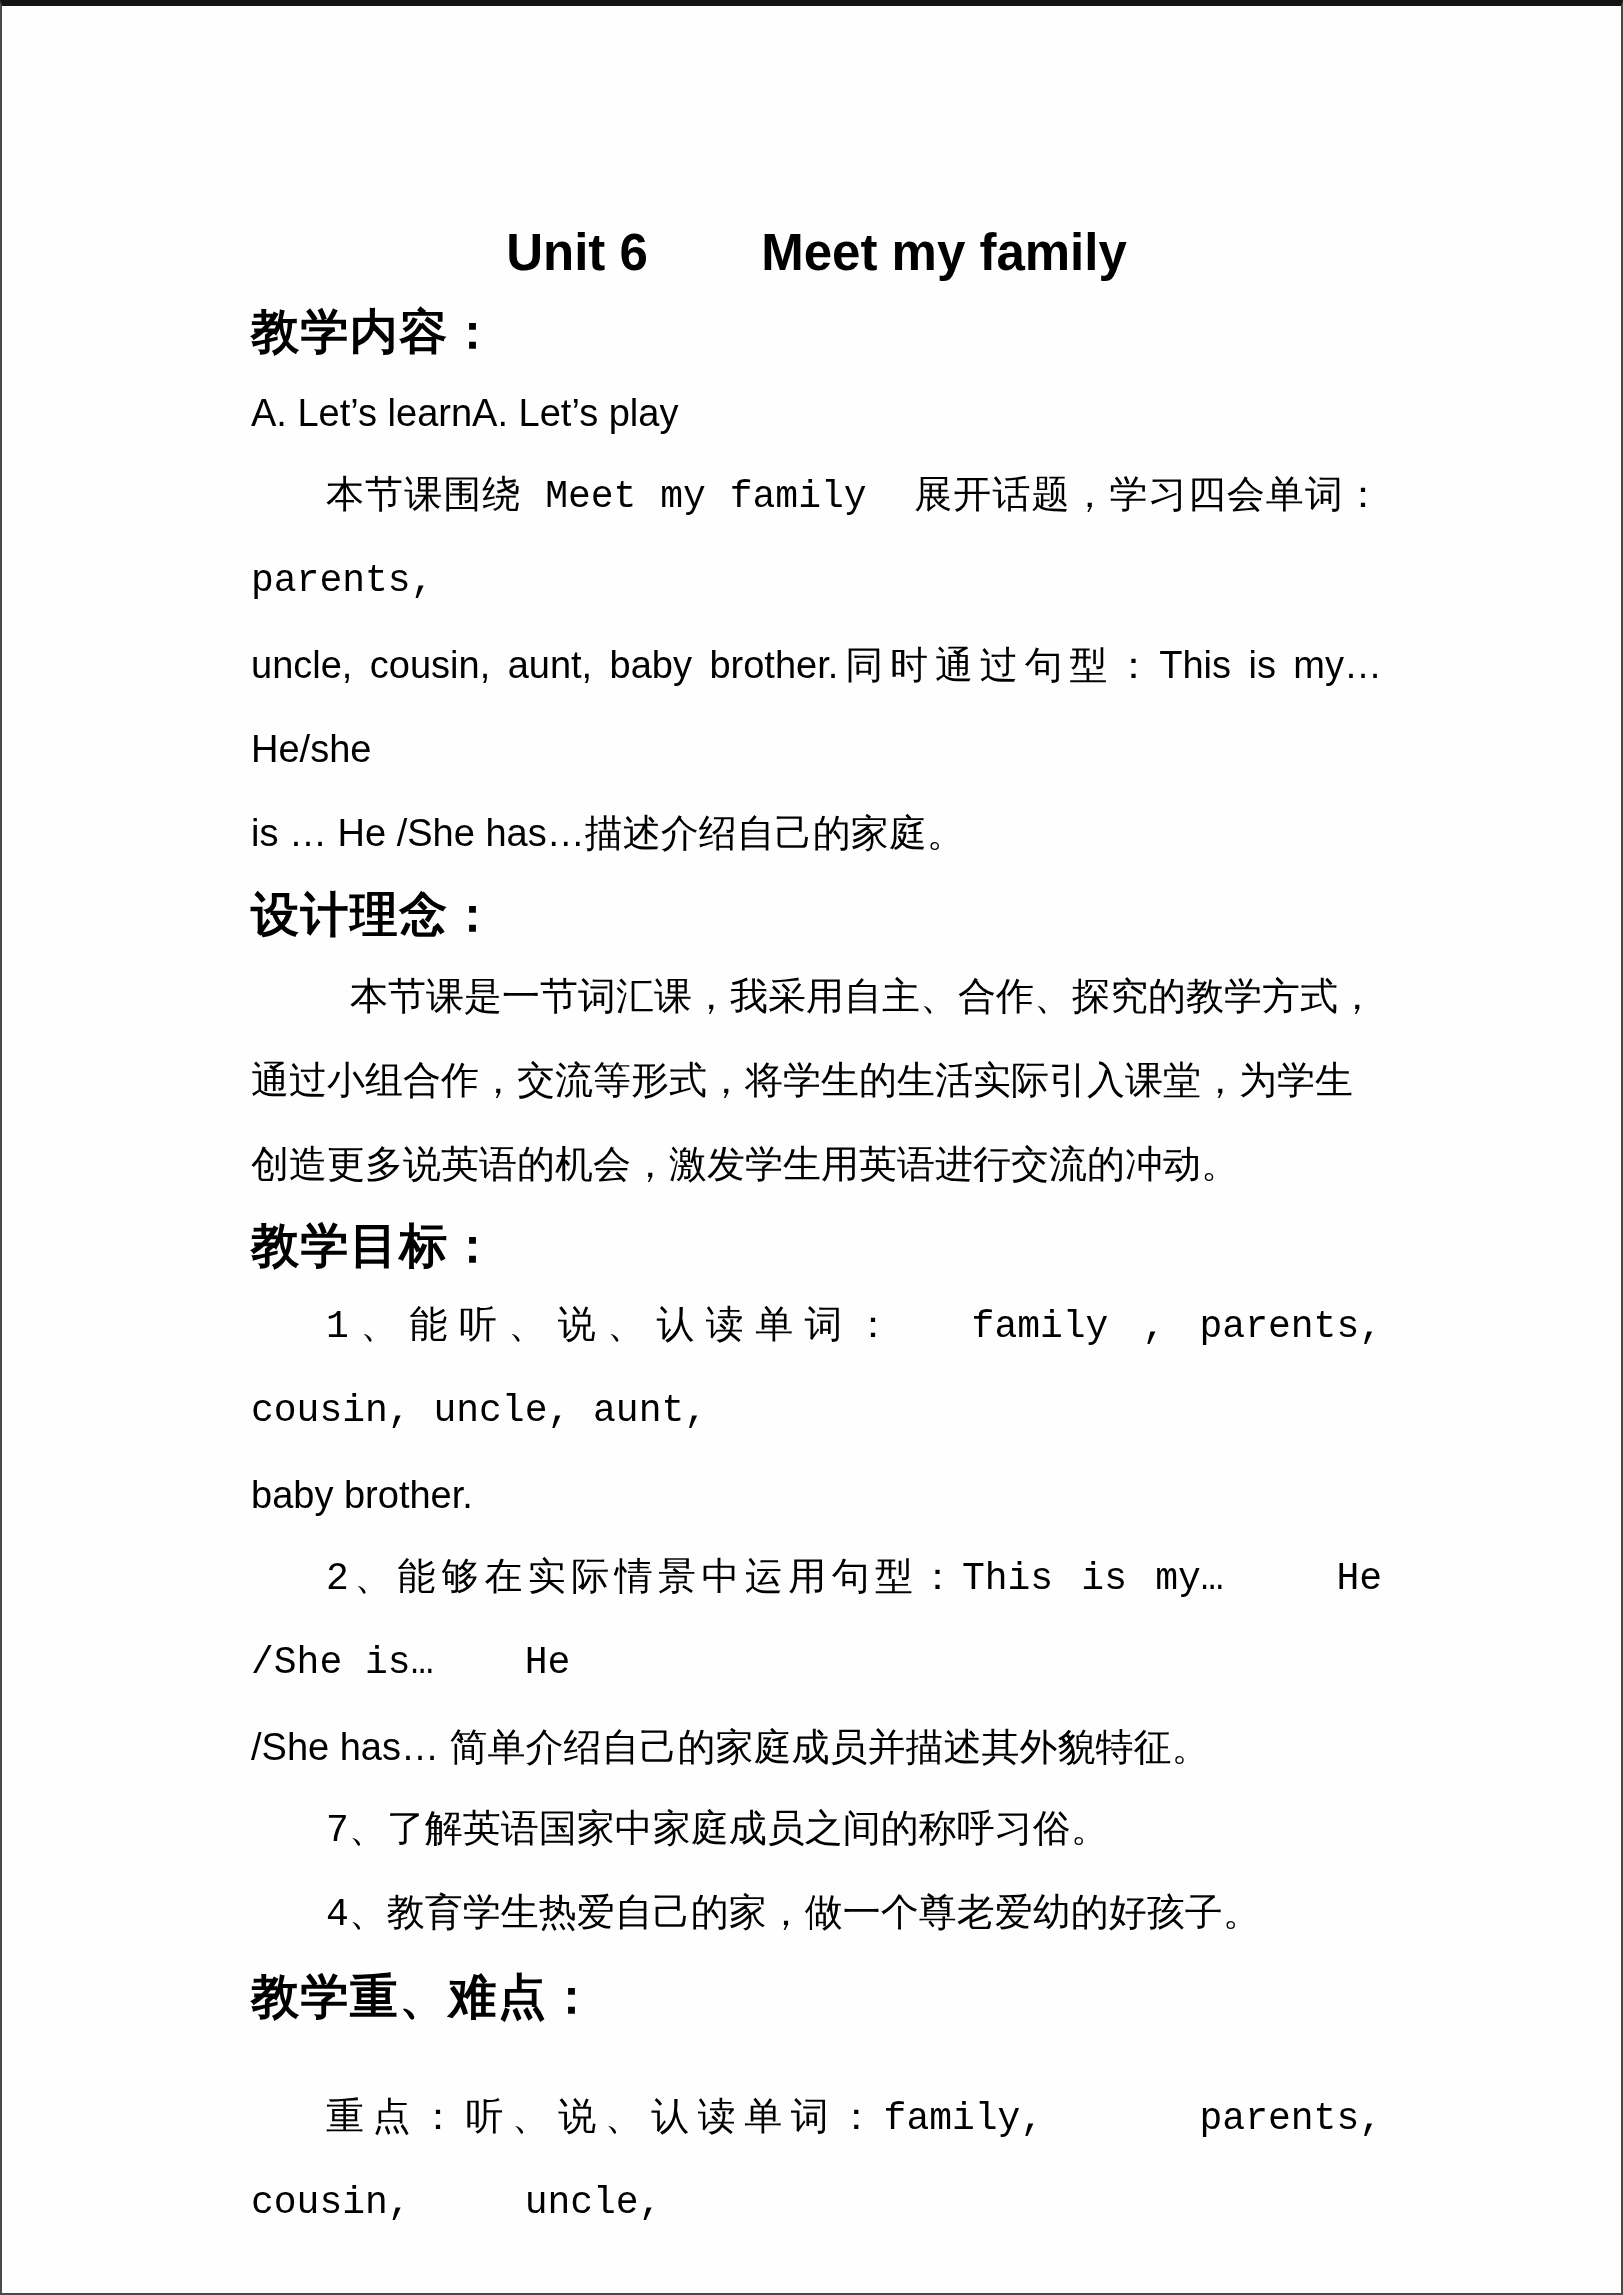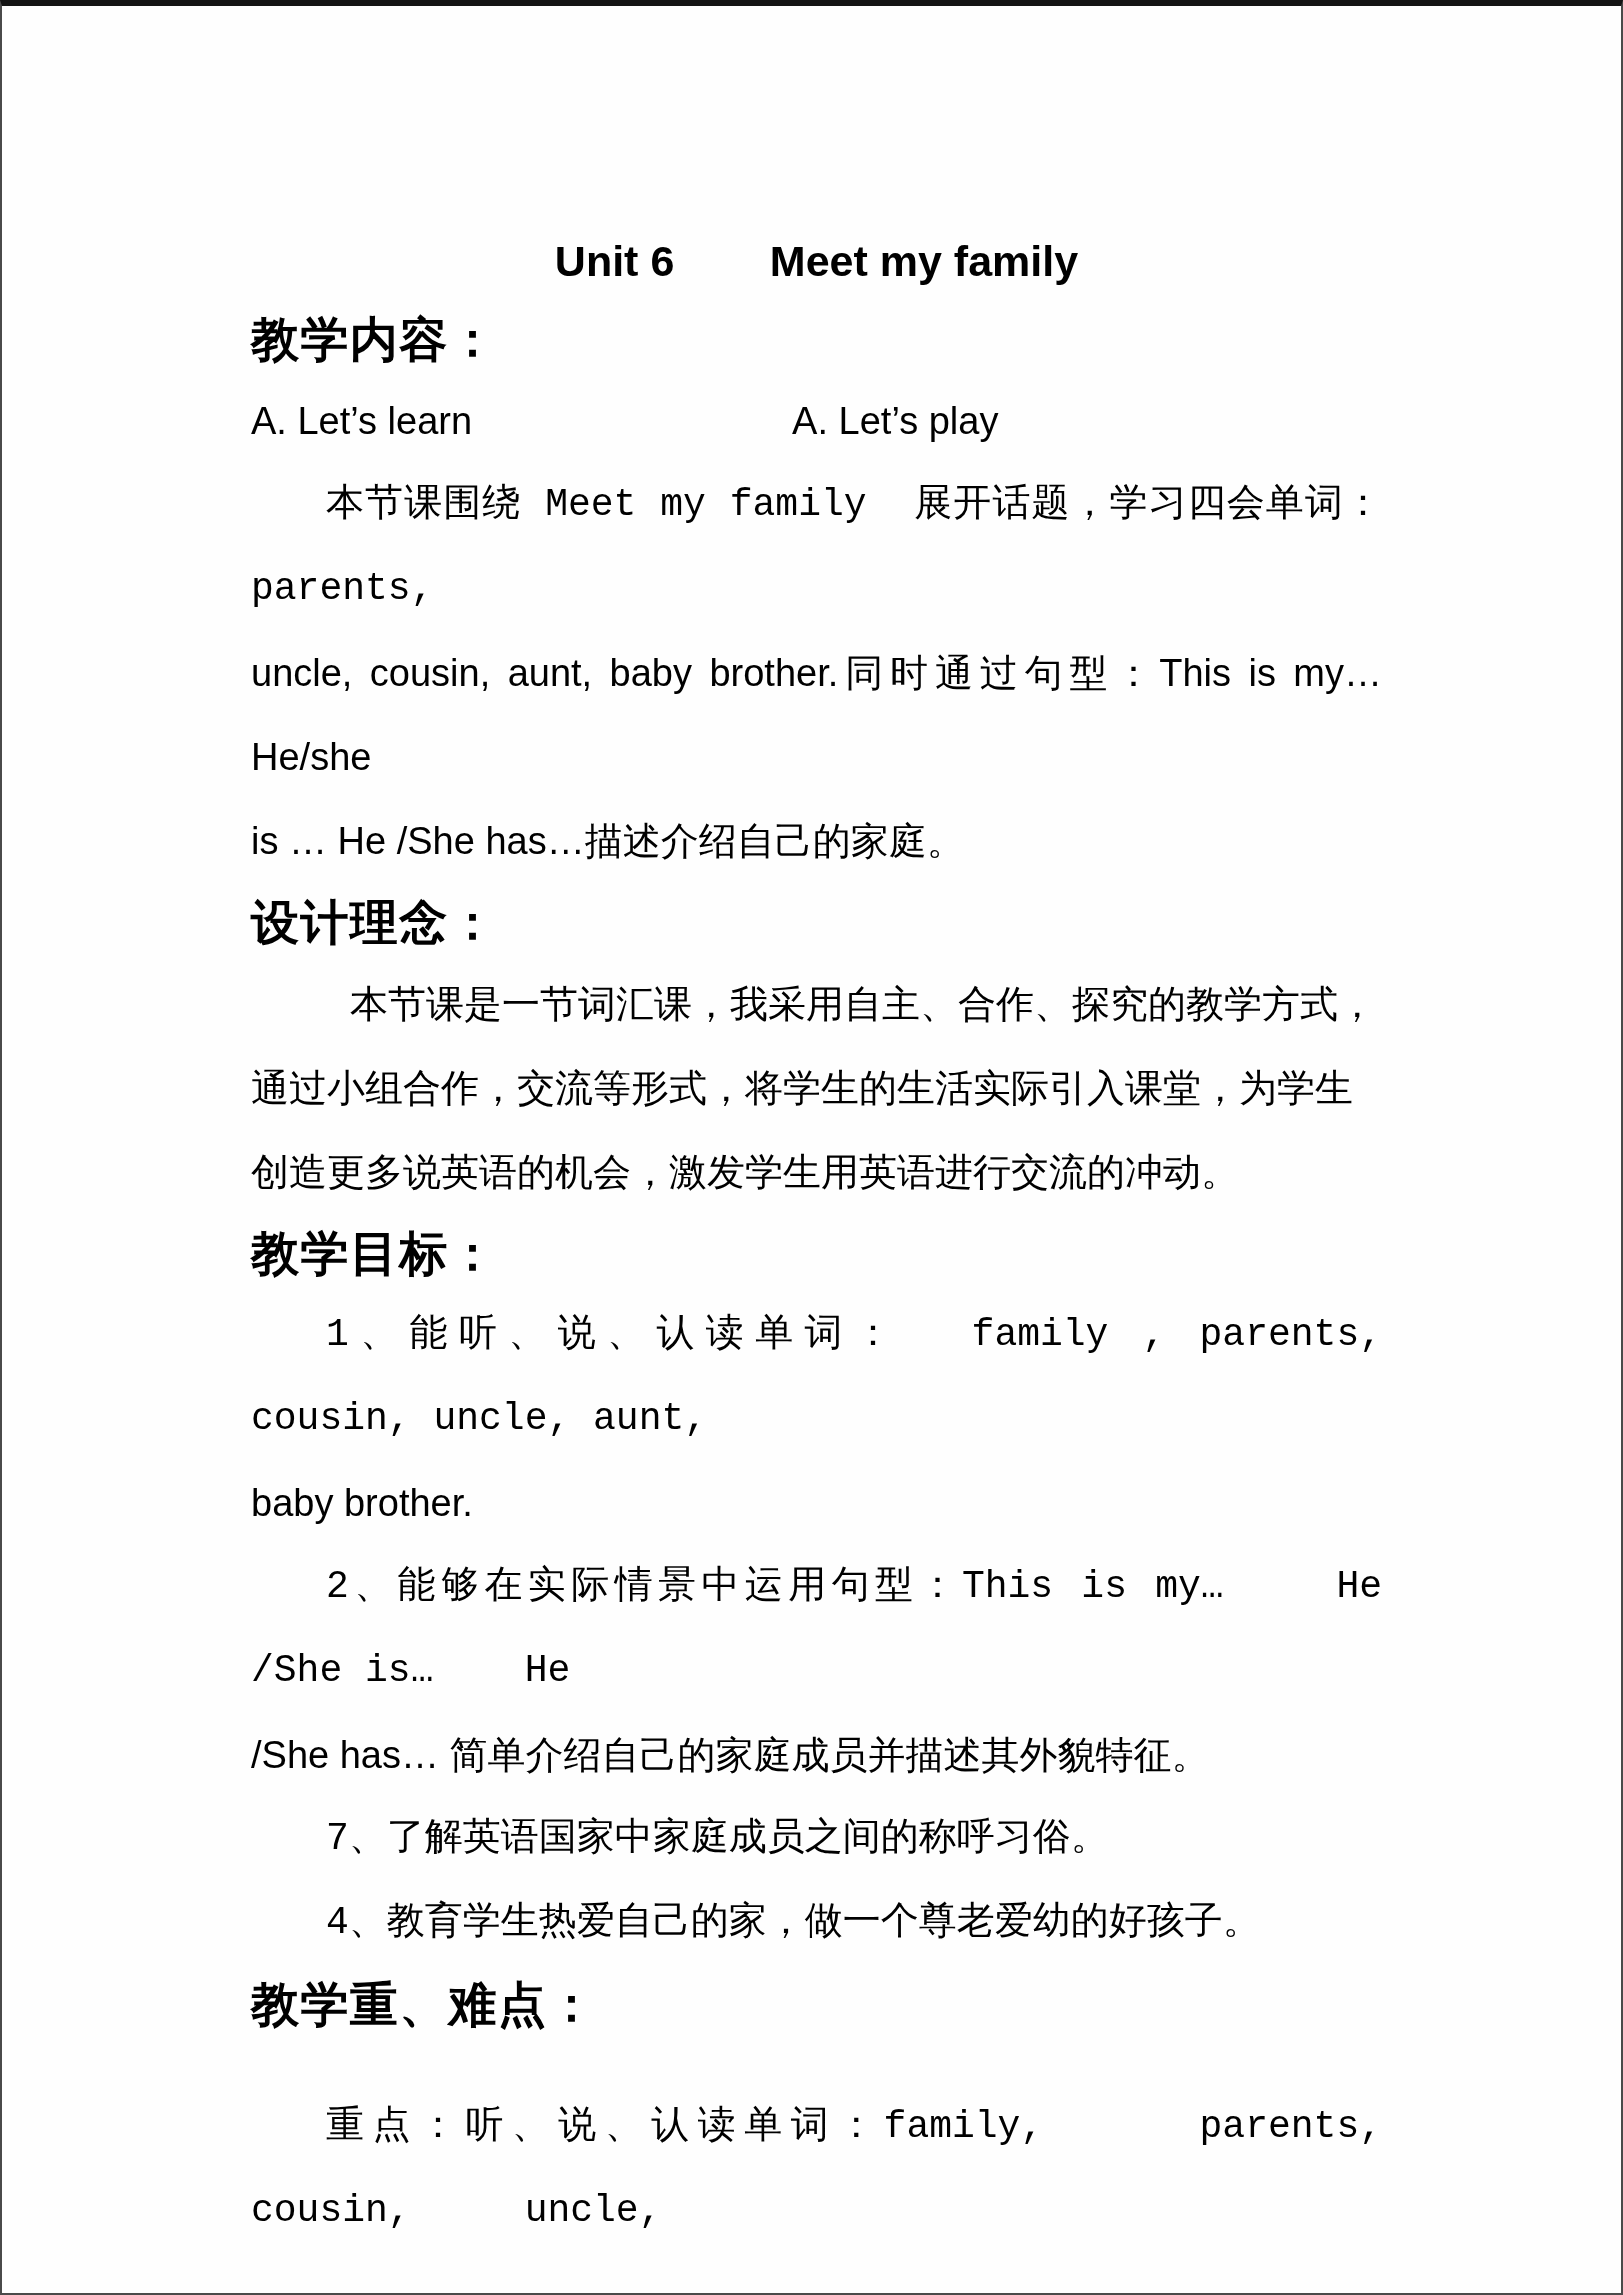--- a/index.html
+++ b/index.html
@@ -15,24 +15,24 @@
     background: #fefefe;
     border-top: 6.1px solid #141414;
     border-left: 2px solid #4a4a4a;
     border-right: 2px solid #4a4a4a;
     border-bottom: 2px solid #4a4a4a;
     padding: 208px 239px 0 249px;
     overflow: hidden;
     color: #000;
   }
   .title {
-    margin: 8px;
+    margin: 0;
     font-family: "Liberation Sans", sans-serif;
     font-weight: 700;
-    font-size: 43px;
+    font-size: 51px;
     line-height: 78px;
     text-align: center;
     white-space: pre-wrap;
   }
   h2.sec-heading {
     margin: 11px 0;
     font-family: "Liberation Serif", serif;
     font-weight: 700;
     font-size: 48px;
     line-height: 57px;
@@ -45,21 +45,21 @@
   p.line {
     margin: 0;
     font-family: "Liberation Sans", "Liberation Serif", serif;
     font-size: 38px;
     line-height: 84px;
     white-space: pre-wrap;
     text-align: justify;
   }
   p.line.indent { text-indent: 75px; font-family: Liberation Mono, monospace; }
   p.line.indent-lg { text-indent: 99px; }
-  .tab-gap { margin-left: 320px; }
+  .tab-gap { }
 </style>
 </head>
 <body>
 
 <div class="page">
 
   <h1 class="title">Unit 6        Meet my family</h1>
 
   <section>
     <h2 class="sec-heading">教学内容：</h2>

